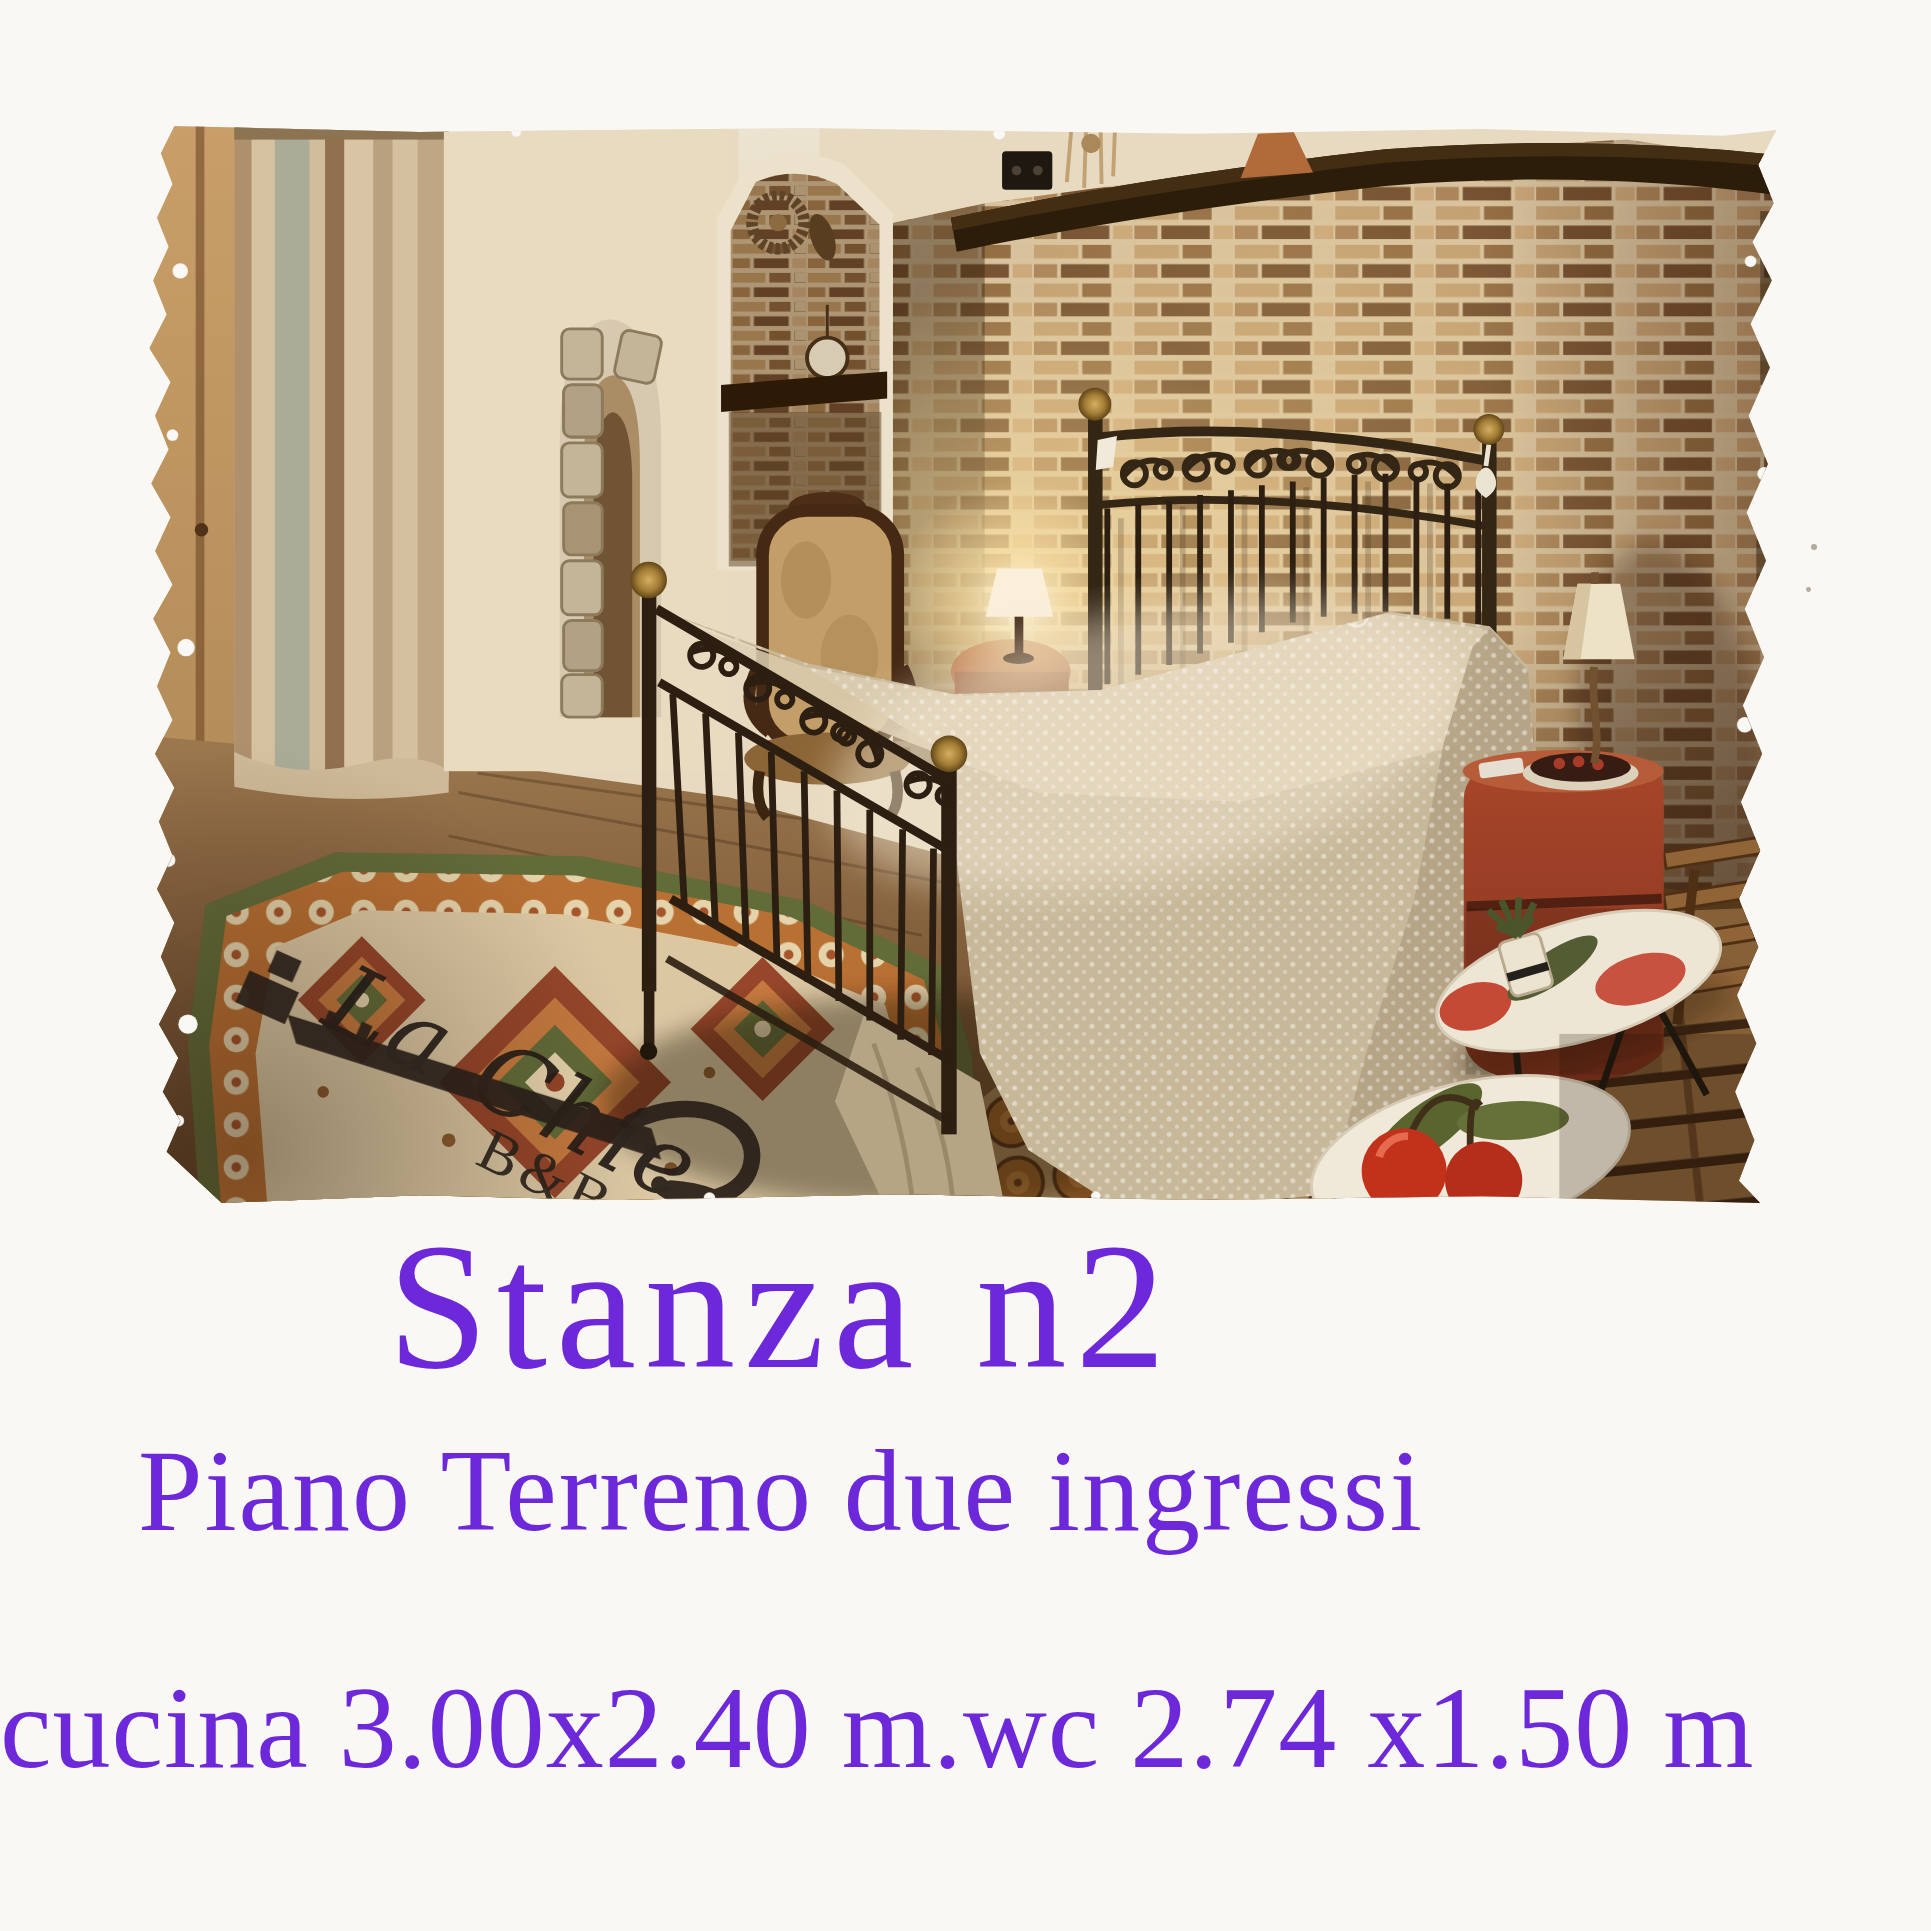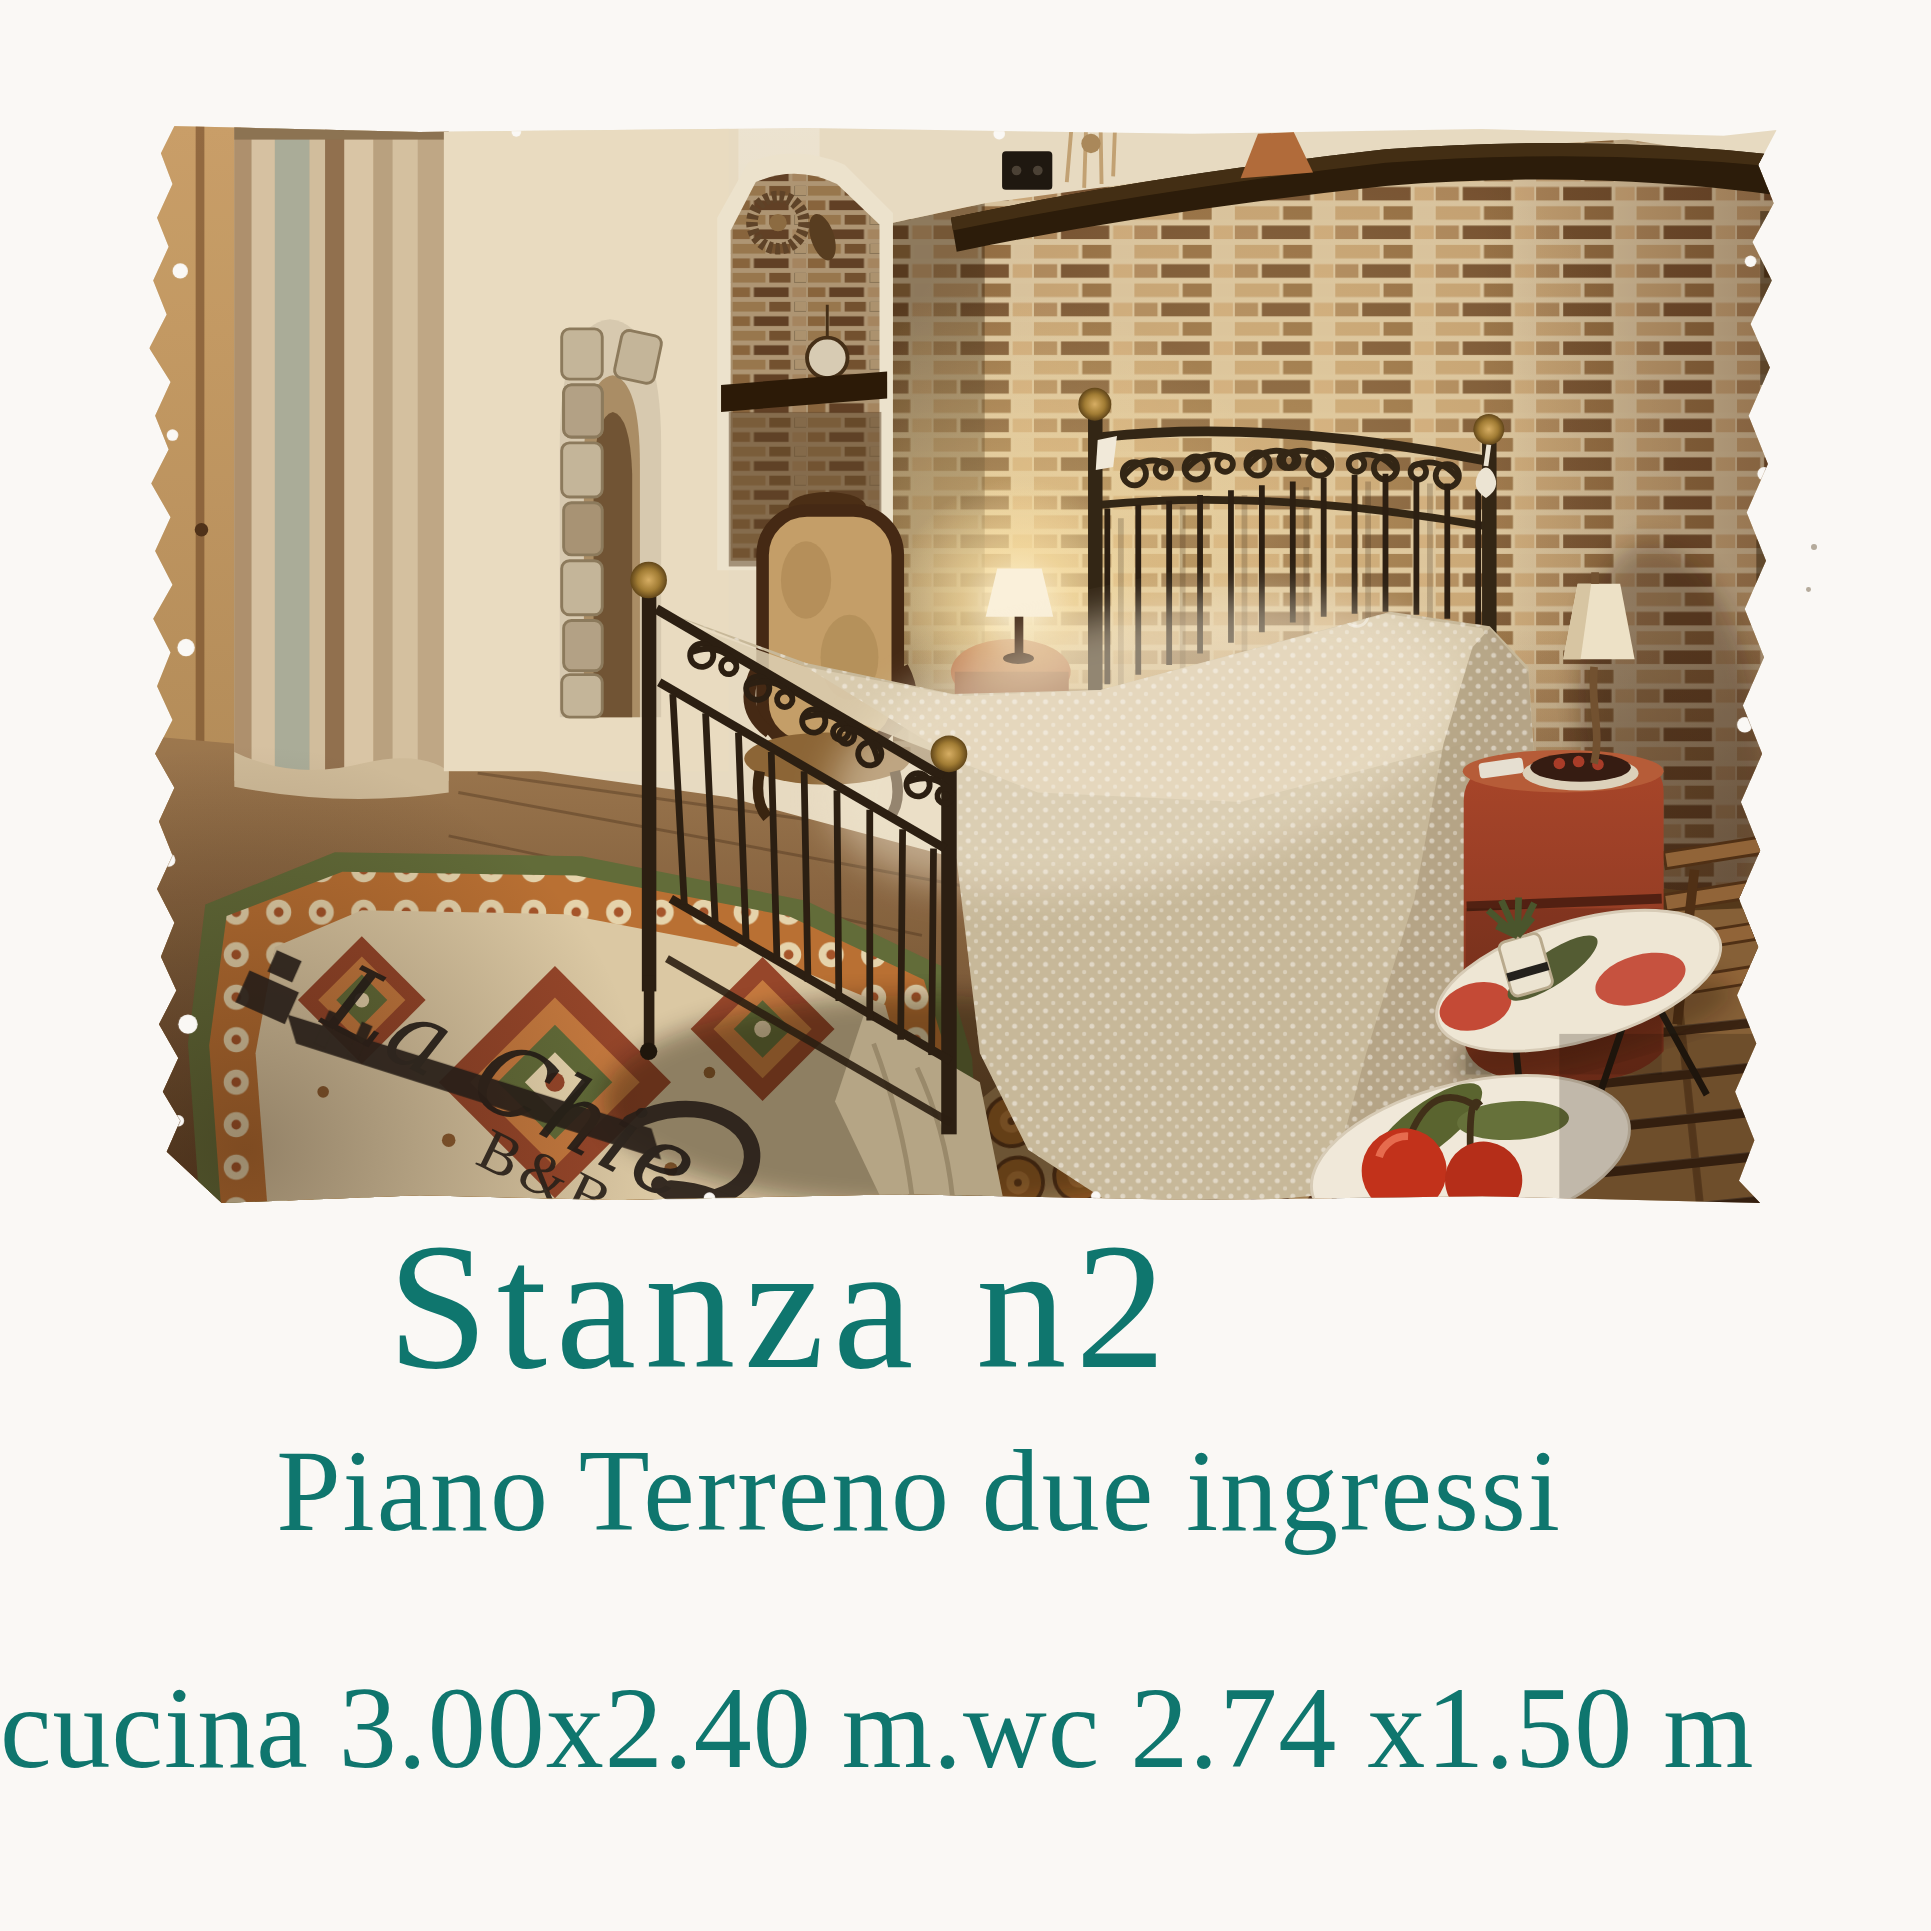--- a/index.html
+++ b/index.html
@@ -1,22 +1,22 @@
 <!DOCTYPE html>
 <html><head>
 <meta charset="utf-8">
 <style>
   html,body{margin:0;padding:0;}
   body{width:1931px;height:1931px;background:#ffffff;font-family:"Liberation Serif",serif;}
   .canvas{position:relative;width:1931px;height:1931px;background:#faf8f5;overflow:hidden;}
   .photo-wrap{position:absolute;left:130px;top:126px;width:1664px;height:1077px;}
   .photo-wrap svg{display:block;width:100%;height:100%;}
-  .caption{position:absolute;left:0;width:1562px;text-align:center;color:#0f766e;line-height:1;white-space:nowrap;}
+  .caption{position:absolute;left:0;width:1562px;text-align:center;color:#6d28d9;line-height:1;white-space:nowrap;}
   .caption.title{top:1216px;font-size:181px;letter-spacing:8.7px;}
-  .caption.l1{top:1433px;font-size:116px;letter-spacing:1.9px;text-align:right;}
+  .caption.l1{top:1433px;font-size:116px;letter-spacing:1.9px;}
   .caption.l2{top:1554px;font-size:116px;letter-spacing:3.9px;}
   .caption.l3{top:1670px;font-size:116px;letter-spacing:1px;}
   .margin-speck{position:absolute;border-radius:50%;background:#b5ab9c;}
 </style>
 </head>
 <body>
 
 <div class="canvas">
 
   <div class="photo-wrap">

